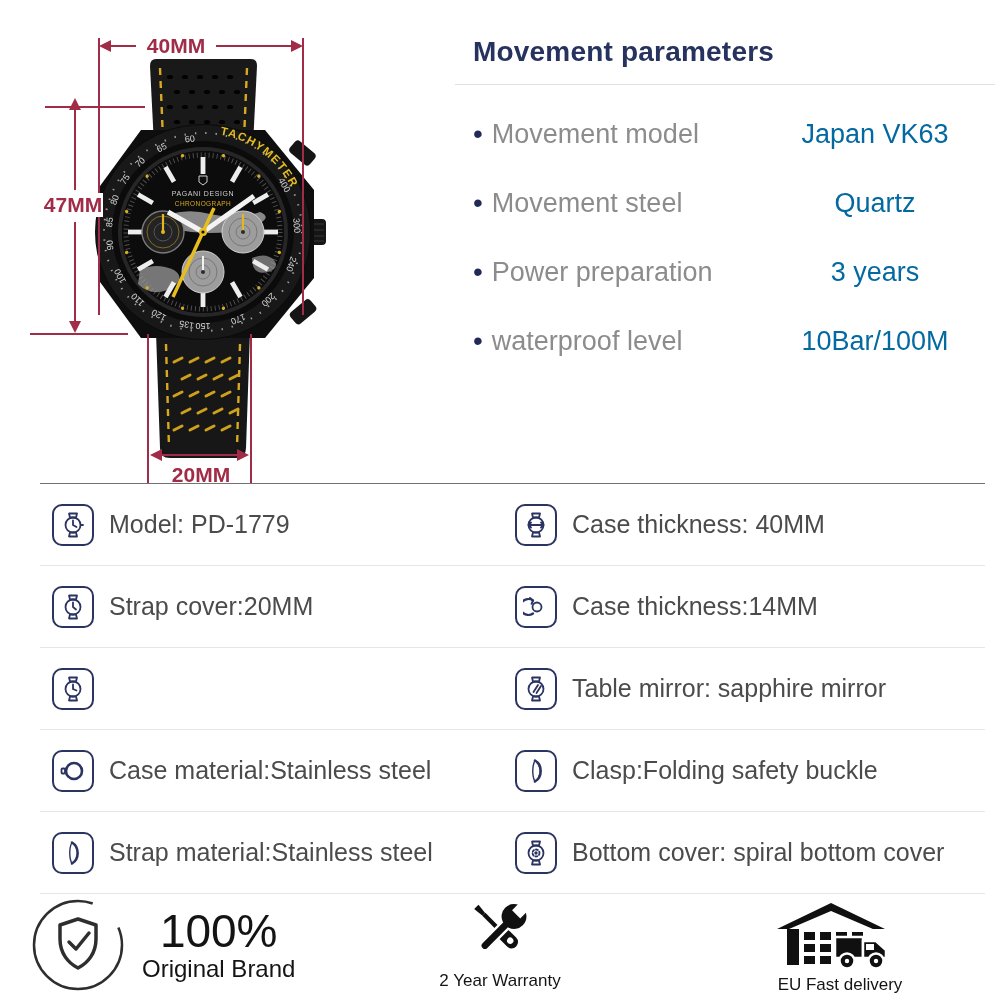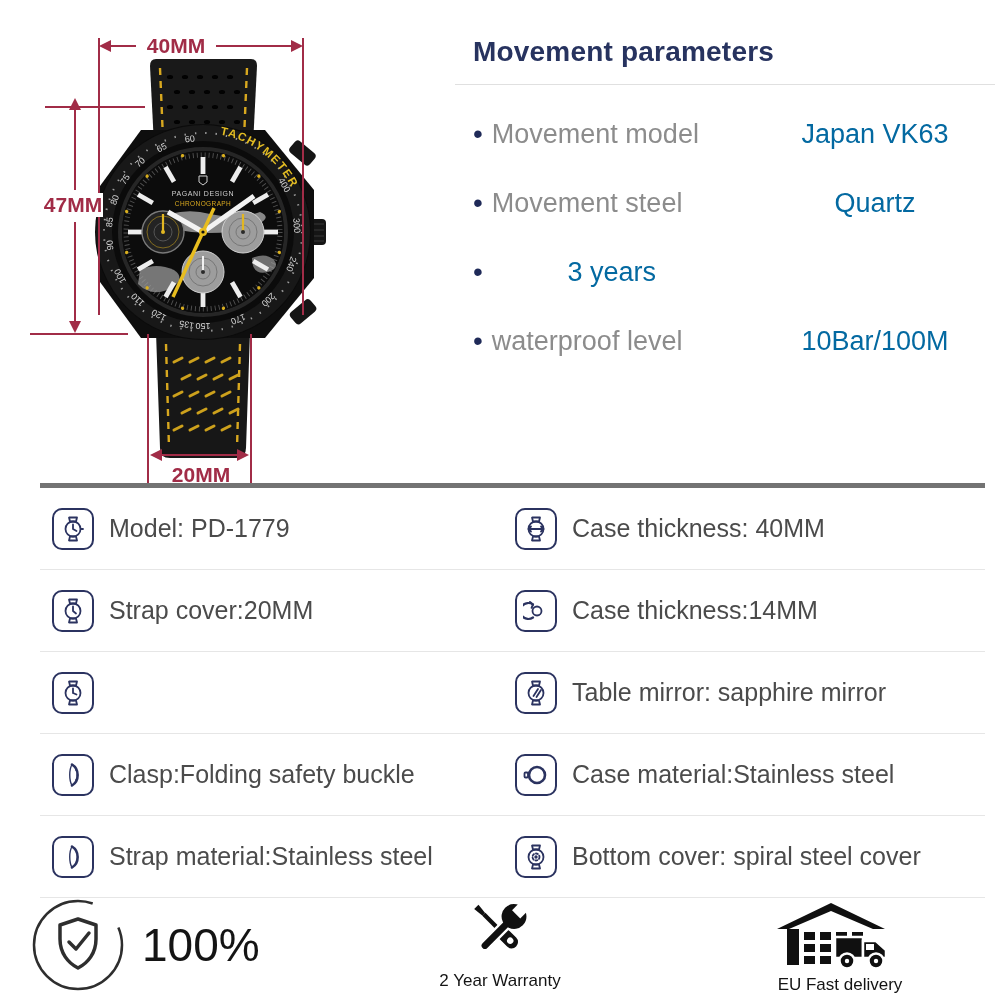--- a/index.html
+++ b/index.html
@@ -20,21 +20,21 @@
   .movement-panel{position:absolute;left:455px;top:36px;width:540px;}
   .movement-title{font-size:28px;color:#27335f;margin:0 0 0 18px;letter-spacing:.2px;}
   .movement-divider{border:none;border-top:1px solid #e0e0e0;margin:16px 0 0 0;}
   .movement-rows{padding:30px 0 0 18px;}
   .movement-row{display:flex;align-items:baseline;margin-bottom:31px;font-size:27px;line-height:38px;}
   .movement-bullet{color:#1f2a58;margin-right:9px;font-size:28px;}
   .movement-label{color:#8c8c8c;flex:1;}
   .movement-value{color:#0369a1;width:240px;text-align:center;}
   
   .specs{position:absolute;left:40px;top:483px;width:945px;display:grid;
-         grid-template-columns:463px 1fr;border-top:5px solid #737373;}
+         grid-template-columns:463px 1fr;border-top:1px solid #737373;}
   .spec-cell{display:flex;align-items:center;height:81px;border-bottom:1px solid #e6e6e6;
              padding-left:12px;gap:15px;}
   .spec-icon{width:42px;height:42px;border:2px solid #2b3360;border-radius:10px;
              display:flex;align-items:center;justify-content:center;flex:0 0 auto;box-sizing:border-box;}
   .spec-icon svg{stroke:#2b3360;fill:none;stroke-width:1.8;stroke-linecap:round;stroke-linejoin:round;}
   .spec-text{font-size:25px;color:#4b4b4b;white-space:nowrap;}
   
   .badges{position:absolute;left:0;top:893px;width:1000px;height:107px;}
   .badge-original{position:absolute;left:30px;top:4px;display:flex;align-items:center;gap:16px;}
   .badge-title{font-size:46px;color:#141414;text-align:center;line-height:1.05;}
@@ -238,20 +238,21 @@
       <span class="movement-label">Movement model</span>
       <span class="movement-value">Japan VK63</span>
     </div>
     <div class="movement-row">
       <span class="movement-bullet">•</span>
       <span class="movement-label">Movement steel</span>
       <span class="movement-value">Quartz</span>
     </div>
     <div class="movement-row">
       <span class="movement-bullet">•</span>
+      <span class="movement-label">Power preparation</span>
       <span class="movement-value">3 years</span>
     </div>
     <div class="movement-row">
       <span class="movement-bullet">•</span>
       <span class="movement-label">waterproof level</span>
       <span class="movement-value">10Bar/100M</span>
     </div>
   </div>
 </div>
 
@@ -315,68 +316,69 @@
           <circle cx="13" cy="13" r="7.5"></circle>
           <path d="M10.5 16 L15 9 M13.5 17 L18 10"></path>
         </svg>
     </span>
     <span class="spec-text">Table mirror: sapphire mirror</span>
   </div>
 
   <div class="spec-cell">
     <span class="spec-icon">
       <svg width="26" height="26" viewBox="0 0 26 26">
+          <circle cx="14" cy="13" r="8" stroke-width="2.6"></circle>
+          <rect x="1.5" y="10.5" width="3.5" height="5" rx="1"></rect>
+        </svg>
+    </span>
+    <span class="spec-text">Case material:Stainless steel</span>
+  </div>
+  <div class="spec-cell">
+    <span class="spec-icon">
+      <svg width="26" height="26" viewBox="0 0 26 26">
           <path d="M12 2.5 C19.5 7 19.5 19 12 23.5" stroke-width="2.6"></path>
           <path d="M12 2.5 C9 7.5 9 18.5 12 23.5" stroke-width="1.4"></path>
           <path d="M15.8 8 l.4 .4 M16.8 13 h.5 M15.8 18 l.4 -.4" stroke-width="1.2"></path>
         </svg>
     </span>
     <span class="spec-text">Clasp:Folding safety buckle</span>
   </div>
-  <div class="spec-cell">
-    <span class="spec-icon">
-      <svg width="26" height="26" viewBox="0 0 26 26">
-          <circle cx="14" cy="13" r="8" stroke-width="2.6"></circle>
-          <rect x="1.5" y="10.5" width="3.5" height="5" rx="1"></rect>
-        </svg>
-    </span>
-    <span class="spec-text">Case material:Stainless steel</span>
-  </div>
 
   <div class="spec-cell">
     <span class="spec-icon">
       <svg width="26" height="26" viewBox="0 0 26 26">
           <path d="M12 2.5 C19.5 7 19.5 19 12 23.5" stroke-width="2.6"></path>
           <path d="M12 2.5 C9 7.5 9 18.5 12 23.5" stroke-width="1.4"></path>
         </svg>
     </span>
     <span class="spec-text">Strap material:Stainless steel</span>
   </div>
   <div class="spec-cell">
     <span class="spec-icon">
       <svg width="26" height="26" viewBox="0 0 26 26">
           <path d="M9 1.5 h8 l-1 4 h-6 z M9 24.5 h8 l-1 -4 h-6 z"></path>
           <circle cx="13" cy="13" r="7.5"></circle>
           <circle cx="13" cy="13" r="3.5" stroke-dasharray="2 2"></circle>
           <circle cx="13" cy="13" r="0.8" fill="#2b3360"></circle>
         </svg>
     </span>
-    <span class="spec-text">Bottom cover: spiral steel cover</span>
+    <span class="spec-text">Bottom cover: spiral bottom cover</span>
   </div>
 </div>
 
 <div class="badges">
   <div class="badge-original">
     <svg width="96" height="96" viewBox="0 0 96 96">
       <circle cx="48" cy="48" r="44" fill="none" stroke="#2e2e2e" stroke-width="2.5" stroke-dasharray="240 36" stroke-dashoffset="18"></circle>
       <path d="M48 22 L66 28 V42 C66 56 58 66 48 71 C38 66 30 56 30 42 V28 Z" fill="none" stroke="#2e2e2e" stroke-width="3.5" stroke-linejoin="round"></path>
       <path d="M39 45 L46 52 L59 36" fill="none" stroke="#2e2e2e" stroke-width="3.5" stroke-linecap="round" stroke-linejoin="round"></path>
     </svg>
     <div>
       <div class="badge-title">100%</div>
+      <div class="badge-sub">Original Brand</div>
     </div>
   </div>
 
   <div class="badge-warranty">
     <svg width="74" height="70" viewBox="0 0 48 46">
       <g transform="rotate(-45 24 22)" fill="#101010">
         <polygon points="22,0 26,0 25.2,7 22.8,7"></polygon>
         <rect x="22.6" y="7" width="2.8" height="12"></rect>
         <rect x="19.8" y="19" width="8.4" height="18" rx="4.2"></rect>
         <circle cx="24" cy="31.5" r="2.1" fill="#ffffff"></circle>

